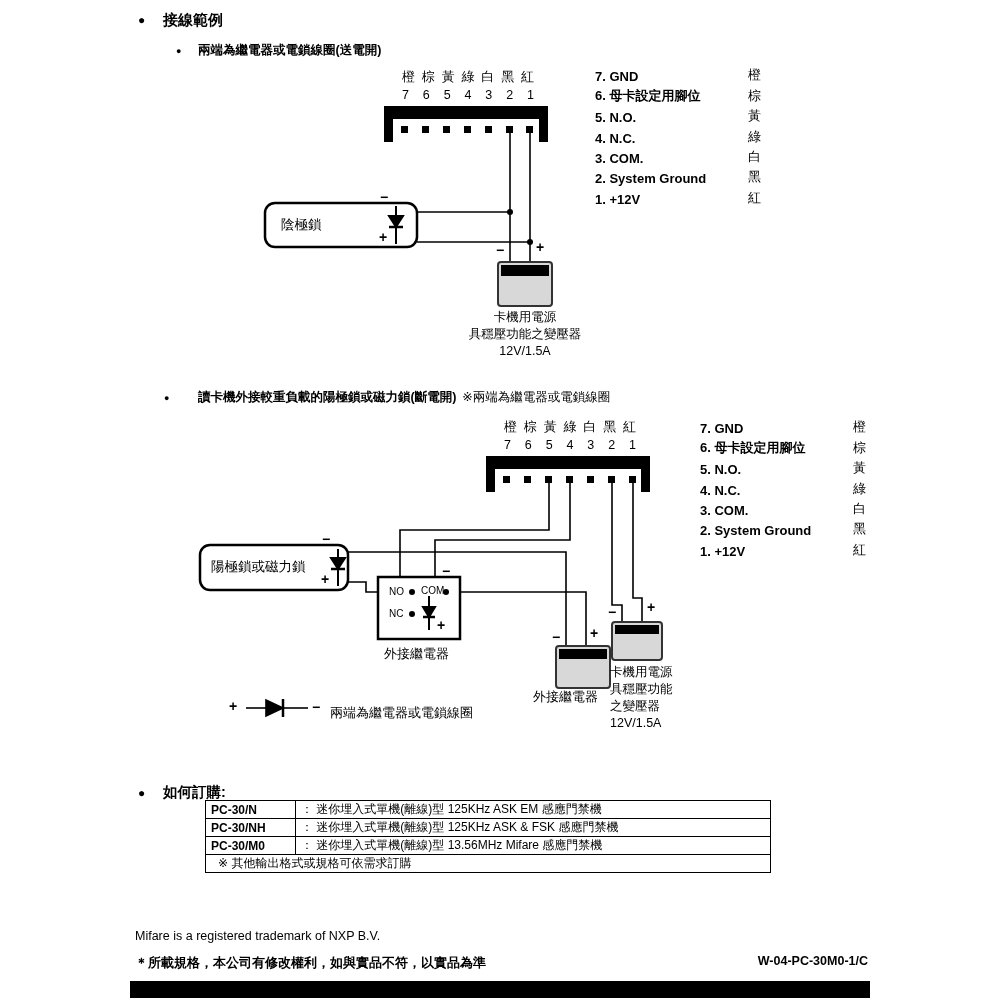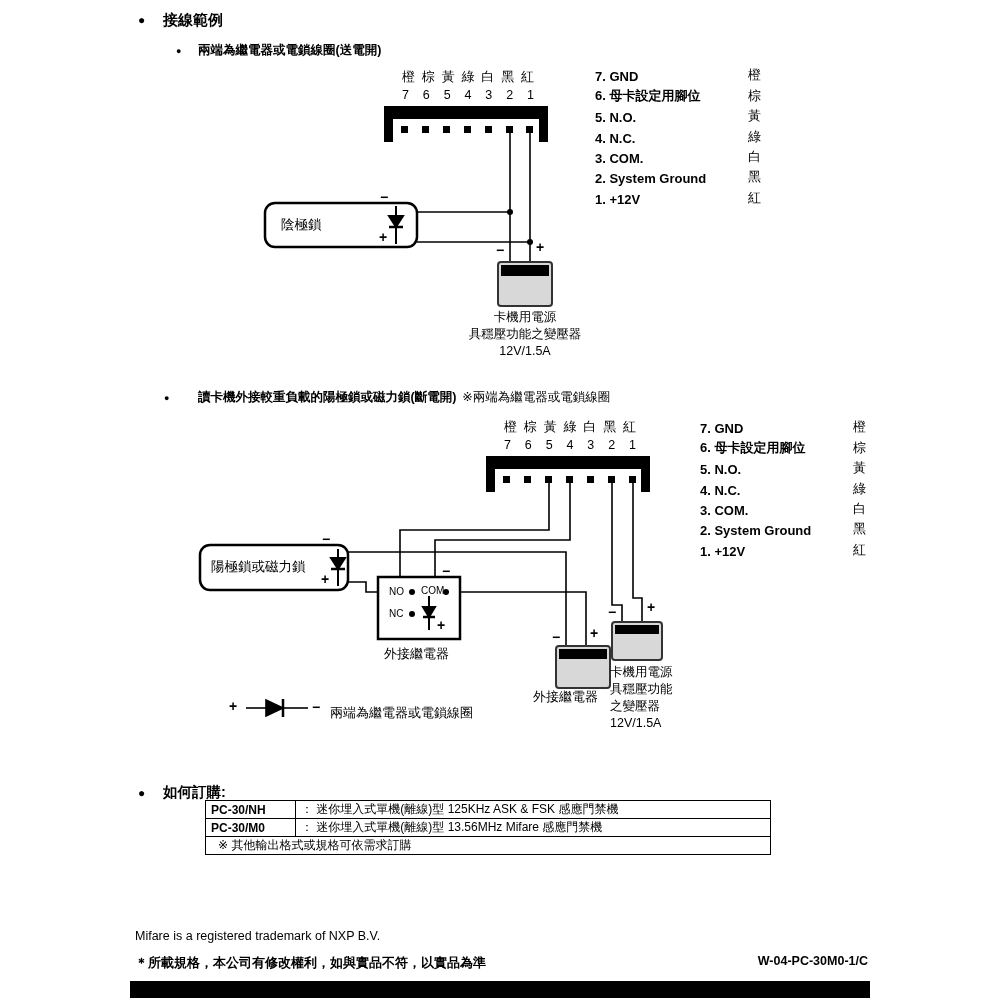--- a/index.html
+++ b/index.html
@@ -292,20 +292,24 @@
 
   <span class="abs sign" style="left:229px;top:700px">+</span>
   <span class="abs sign" style="left:312px;top:701px">−</span>
   <div class="abs lbl13" style="left:330px;top:704px">兩端為繼電器或電鎖線圈</div>
 
   <span class="abs bullet" style="left:138px;top:786px">●</span>
   <div class="abs h2" style="left:163px;top:783px">如何訂購:</div>
 
   <table class="order-table" style="left:205px;top:800px">
     <tbody>
+        <tr>
+      <td class="model">PC-30/N</td>
+      <td>： 迷你埋入式單機(離線)型 125KHz ASK EM 感應門禁機</td>
+    </tr>
     <tr>
       <td class="model">PC-30/NH</td>
       <td>： 迷你埋入式單機(離線)型 125KHz ASK &amp; FSK 感應門禁機</td>
     </tr>
     <tr>
       <td class="model">PC-30/M0</td>
       <td>： 迷你埋入式單機(離線)型 13.56MHz Mifare 感應門禁機</td>
     </tr>
     <tr>
       <td colspan="2" class="tnote">※ 其他輸出格式或規格可依需求訂購</td>

